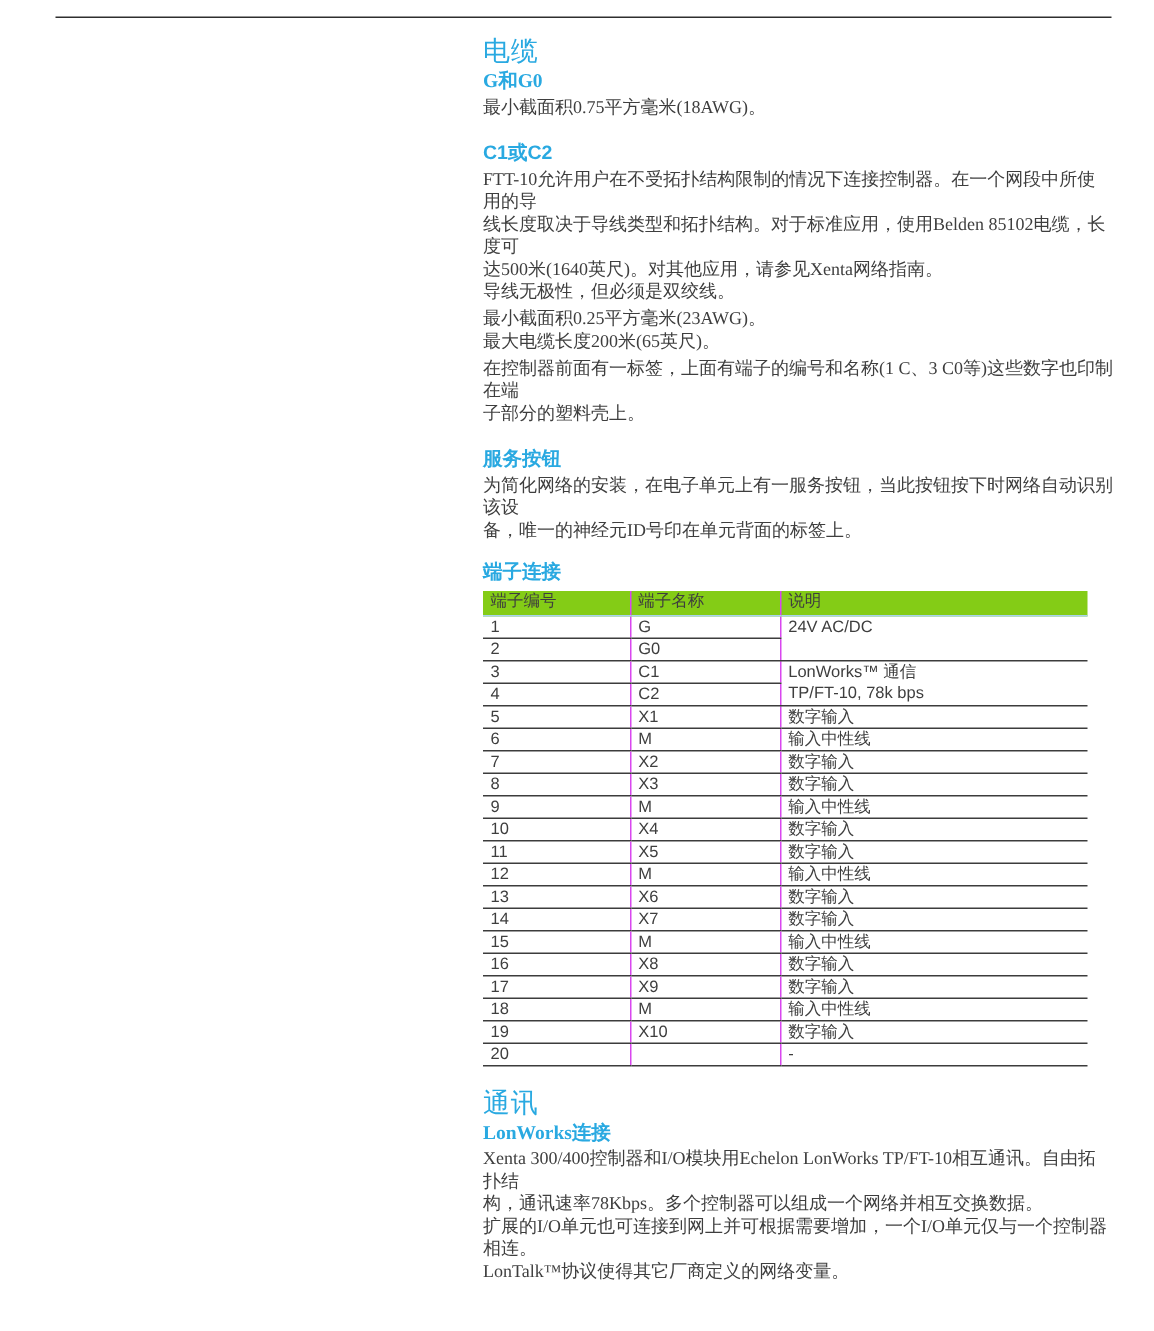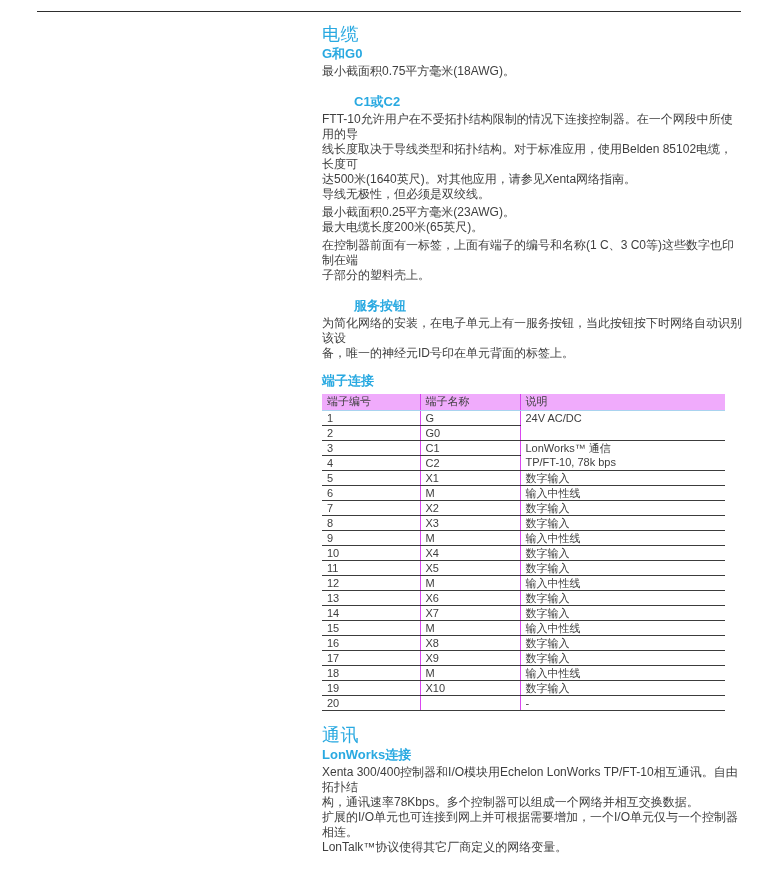--- a/index.html
+++ b/index.html
@@ -24,35 +24,35 @@
   }
   .h2 {
     font-size:13px; line-height:14px; font-weight:bold;
     color:#29a9e1;
   }
   .para {
     font-size:12px; line-height:15px;
     white-space:pre-line;
   }
   .mt-rule   { margin-top:24px; }
-  .mt-tight  { margin-top:3px; }
-  .mt-sub    { margin-top:16px;margin-left:32px; }
+  .mt-tight  { margin-top:3px;font-family:Liberation Serif, serif; }
+  .mt-sub    { margin-top:16px; }
   .mt-sub2   { margin-top:13px; }
   .mt-table  { margin-top:6px; }
   .mt-comm   { margin-top:14px;font-family:Liberation Serif, serif; }
 
   table.terminal {
     border-collapse:collapse; table-layout:fixed;
     width:403px; font-size:11px;
   }
   table.terminal col.c1 { width:98px; }
   table.terminal col.c2 { width:100px; }
   table.terminal col.c3 { width:205px; }
   table.terminal th {
-    background:#f0abfc;
+    background:#84cc16;
     font-weight:normal; text-align:left;
     padding:1px 0 2px 5px; line-height:13px;
     border-bottom:1px solid #a9d3ef;
   }
   table.terminal td {
     padding:0 0 0 5px; line-height:14px; height:14px;
     vertical-align:top;
     border-bottom:1px solid #3c3c3c;
     white-space:pre-line;
   }

